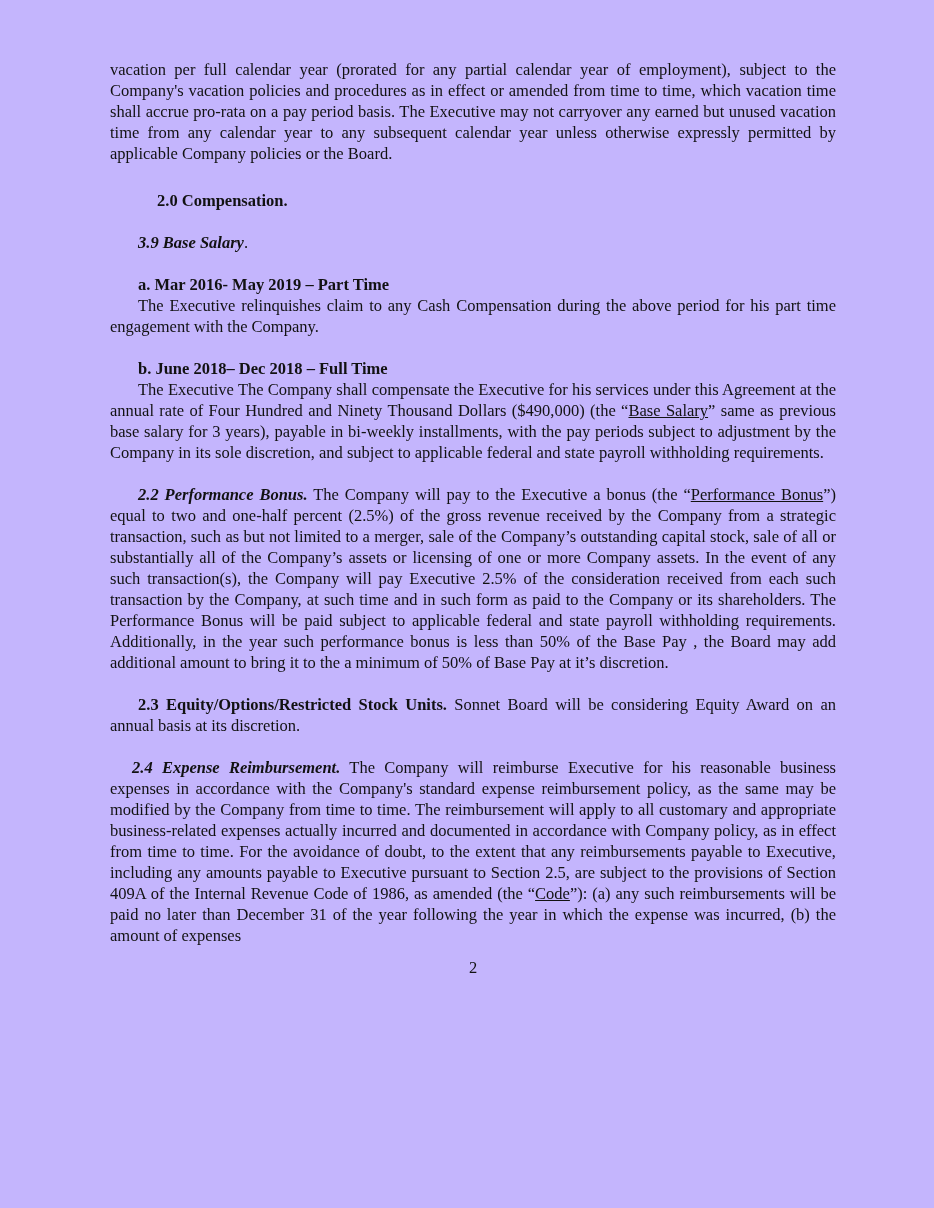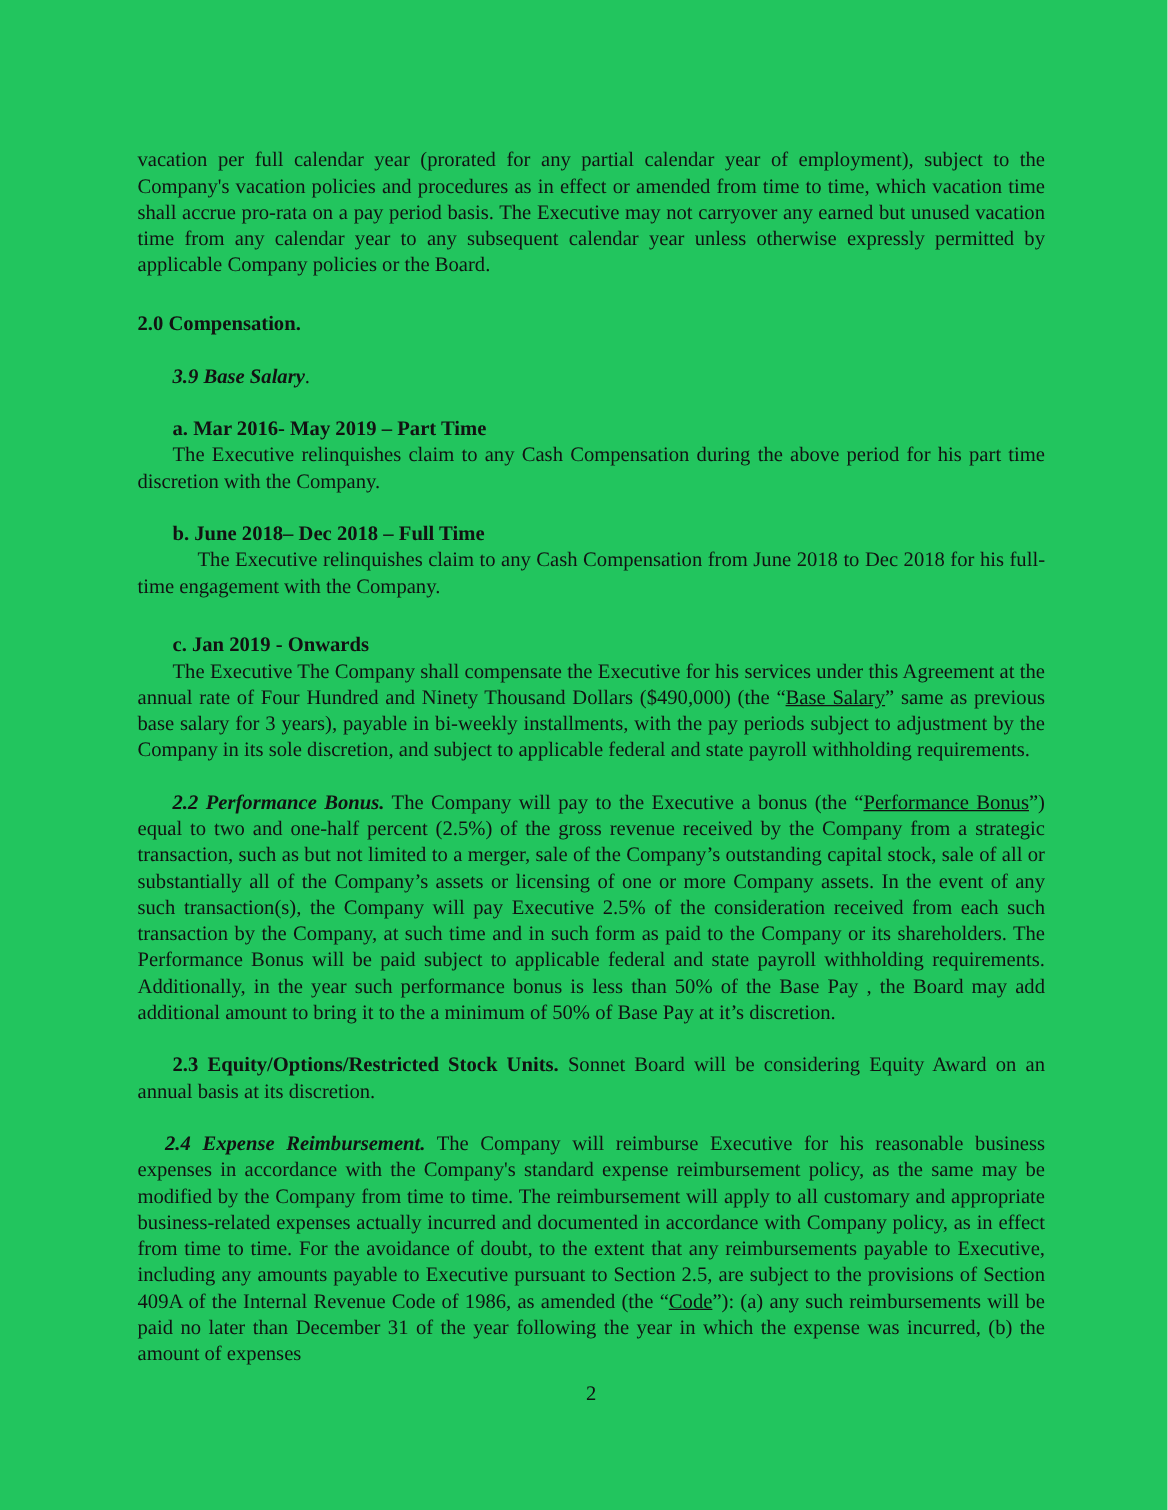--- a/index.html
+++ b/index.html
@@ -1,32 +1,32 @@
 <!DOCTYPE html>
 <html><head>
 <meta charset="utf-8">
 <style>
   html, body { margin: 0; padding: 0; background: #ffffff; }
   .page {
     position: relative;
     width: 934px;
     height: 1208px;
     box-sizing: border-box;
-    background: #22c55e;
-    padding: 117px 98px 0 110px;
+    background: #c4b5fd;
+    padding: 59px 98px 0 110px;
     font-family: "Liberation Serif", "DejaVu Serif", serif;
     font-size: 16.5px;
     line-height: 21px;
     color: #121212;
     overflow: hidden;
   }
   .block { margin: 0; }
   .jb { text-align: justify; }
   .gap { margin-top: 21px; }
-  .gap-lg { margin-top: 26px; }
+  .gap-lg { margin-top: 26px; margin-left: 47px; }
   .ml28 { margin-left: 28px; }
   .ind28 { text-indent: 28px; }
   .ind48 { text-indent: 48px; }
   .ind22 { text-indent: 22px; }
   .page-number {
     text-align: center;
     margin-top: 11px;
   }
 </style>
 </head>
@@ -35,27 +35,25 @@
 <div class="page">
 
   <p class="block jb"><span>vacation per full calendar year (prorated for any partial calendar year of employment), subject to the Company's vacation policies and procedures as in effect or amended from time to time, which vacation time shall accrue pro-rata on a pay period basis. The Executive may not carryover any earned but unused vacation time from any calendar year to any subsequent calendar year unless otherwise expressly permitted by applicable Company policies or the Board.</span></p>
 
   <p class="block gap-lg"><span style="font-weight: 700;">2.0 Compensation.</span></p>
 
   <p class="block gap ml28"><span style="font-weight: 700; font-style: italic;">3.9  Base Salary</span><span>.</span></p>
 
   <p class="block gap ml28"><span style="font-weight: 700;">a.   Mar 2016- May 2019 – Part Time</span></p>
 
-  <p class="block jb ind28"><span>The Executive relinquishes claim to any Cash Compensation during the above period for his part time discretion with the Company.</span></p>
+  <p class="block jb ind28"><span>The Executive relinquishes claim to any Cash Compensation during the above period for his part time engagement with the Company.</span></p>
 
   <p class="block gap ml28"><span style="font-weight: 700; margin-top: 10px;">b.   June 2018– Dec 2018 – Full Time</span></p>
 
-  <p class="block jb ind48"><span>The Executive relinquishes claim to any Cash Compensation from June 2018 to Dec 2018 for his full-time engagement with the Company.</span></p>
 
-  <p class="block gap-lg ml28"><span style="font-weight: 700;">c.   Jan 2019 - Onwards</span></p>
 
   <p class="block jb ind28"><span>The Executive The Company shall compensate the Executive for his services under this Agreement at the annual rate of Four Hundred and Ninety Thousand Dollars ($490,000) (the “</span><span style="text-decoration: underline;">Base Salary</span><span>” same as previous base salary for 3 years), payable in bi-weekly installments, with the pay periods subject to adjustment by the Company in its sole discretion, and subject to applicable federal and state payroll withholding requirements.</span></p>
 
   <p class="block gap jb ind28"><span style="font-weight: 700; font-style: italic;">2.2  Performance Bonus.</span><span>  The Company will pay to the Executive a bonus (the “</span><span style="text-decoration: underline;">Performance Bonus</span><span>”) equal to two and one-half percent (2.5%) of the gross revenue received by the Company from a strategic transaction, such as but not limited to a merger, sale of the Company’s outstanding capital stock, sale of all or substantially all of the Company’s assets or licensing of one or more Company assets. In the event of any such transaction(s), the Company will pay Executive 2.5% of the consideration received from each such transaction by the Company, at such time and in such form as paid to the Company or its shareholders. The Performance Bonus will be paid subject to applicable federal and state payroll withholding requirements.  Additionally, in the year such performance bonus is less than 50% of the Base Pay , the Board may add additional amount to bring it to the a minimum of 50% of Base Pay at it’s discretion.</span></p>
 
   <p class="block gap jb ind28"><span style="font-weight: 700; ">2.3 Equity/Options/Restricted Stock Units.</span><span>  Sonnet Board will be considering Equity Award on an annual basis at its discretion.</span></p>
 
   <p class="block gap jb ind22"><span style="font-weight: 700; font-style: italic;">2.4  Expense  Reimbursement.</span><span> The  Company  will reimburse Executive  for his reasonable business expenses in  accordance with the Company's standard expense reimbursement policy, as the same may be modified by the Company from time to time. The  reimbursement will apply to all customary and appropriate business-related expenses actually incurred and documented in accordance with Company policy, as in effect from time to time. For the avoidance of doubt, to the extent that any reimbursements payable to Executive, including any amounts payable to Executive pursuant to Section 2.5, are subject to the provisions of Section 409A of the Internal Revenue Code of 1986, as amended (the “</span><span style="text-decoration: underline;">Code</span><span>”): (a) any such reimbursements will be paid no later than December 31 of the year following the year in which the expense was incurred, (b) the amount of expenses</span></p>
 
   <div class="page-number">2</div>

